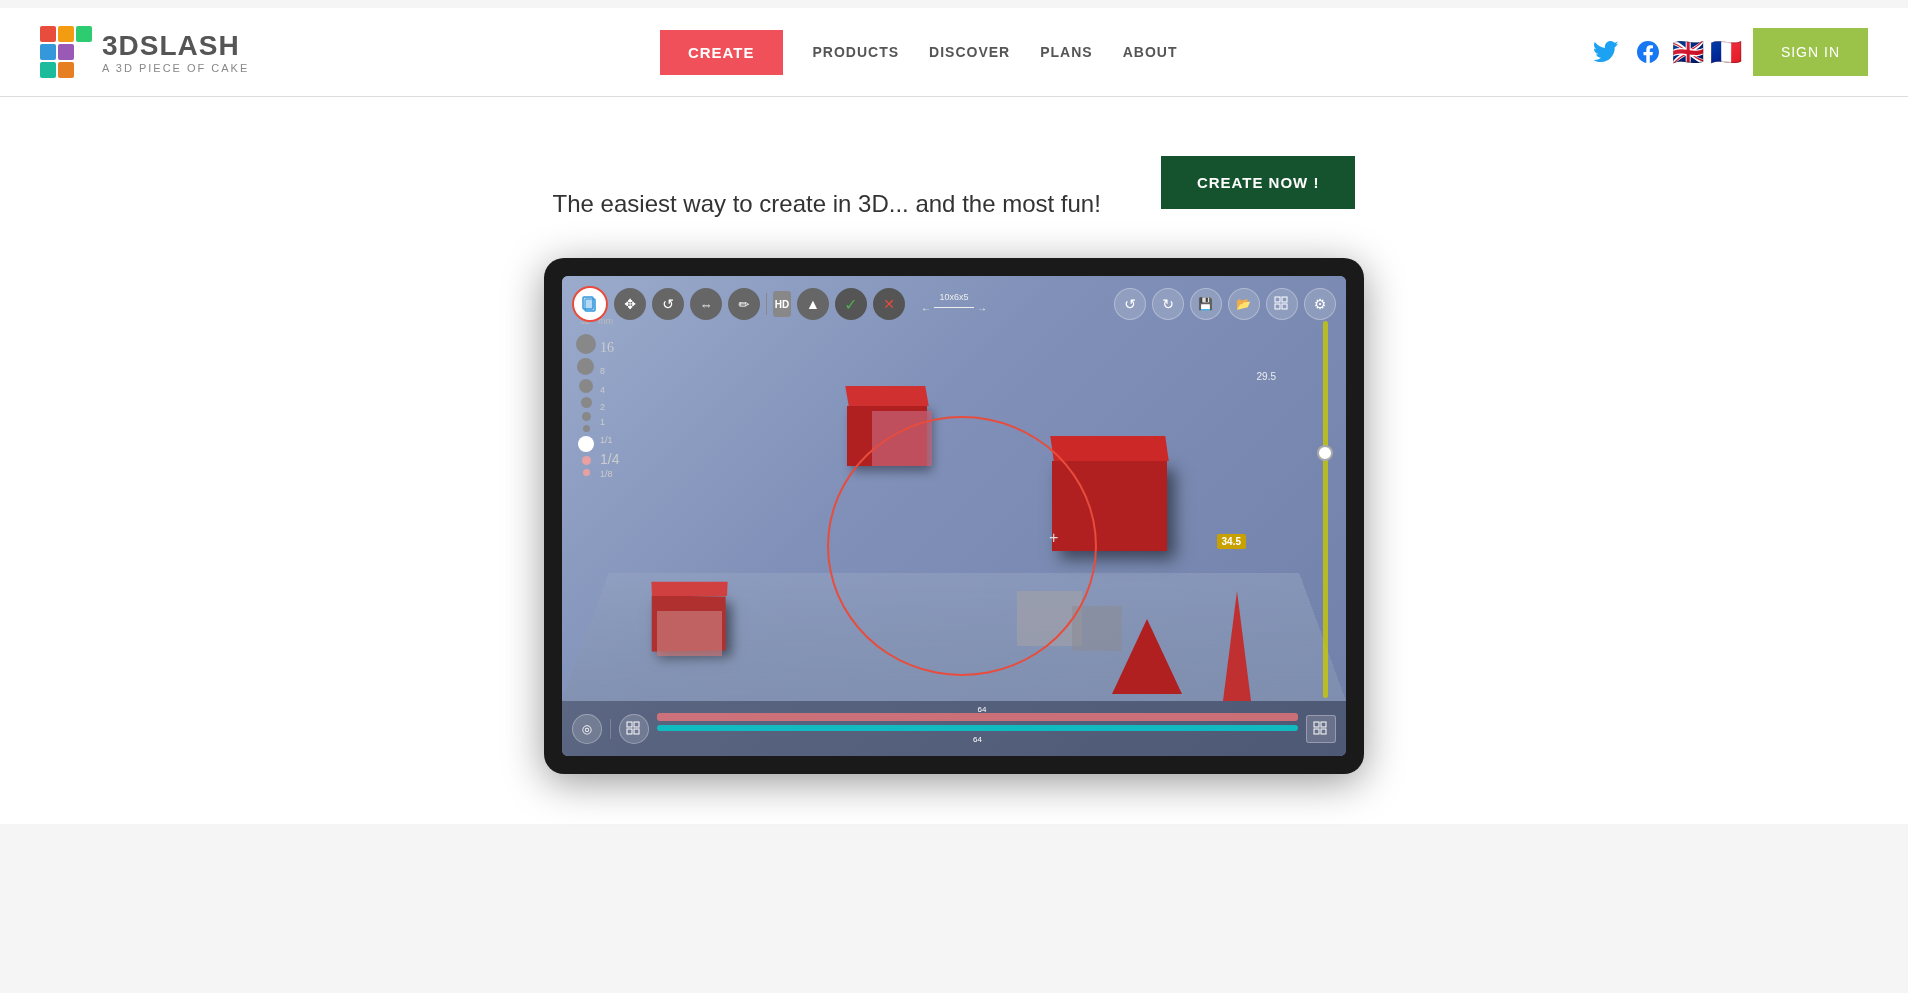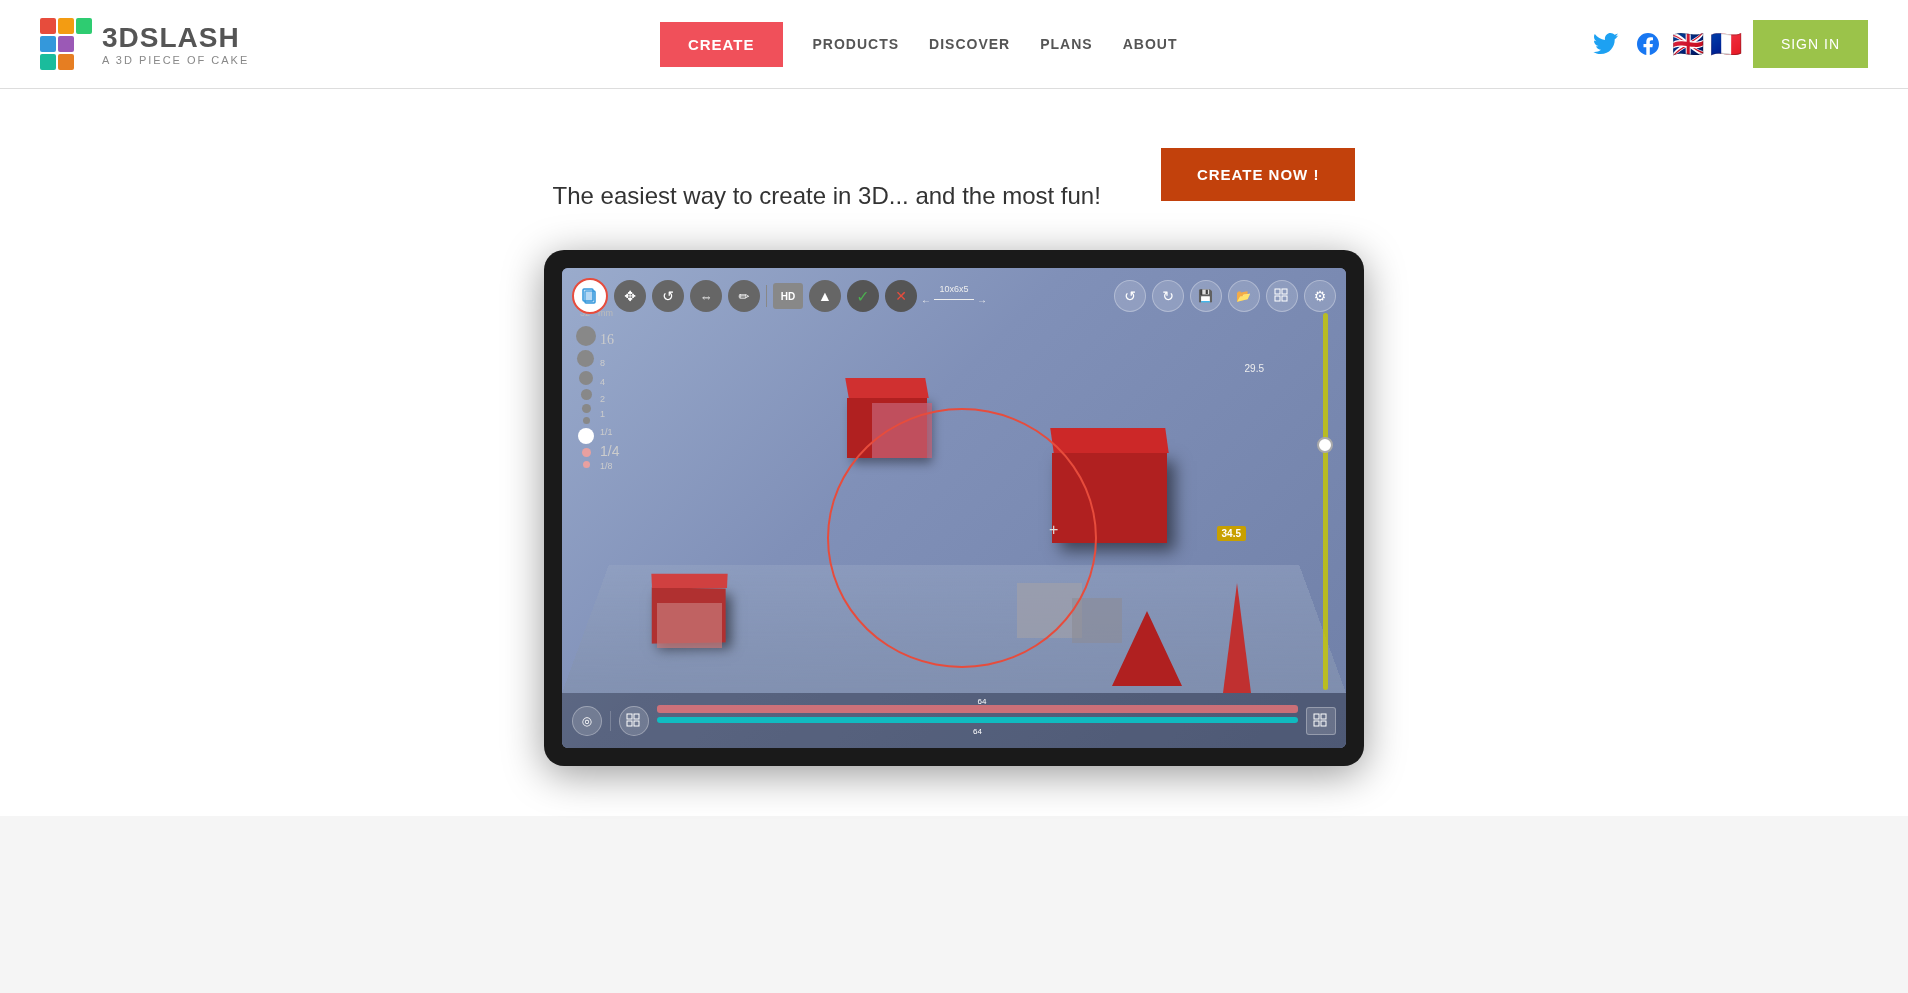--- a/index.html
+++ b/index.html
@@ -6,20 +6,21 @@
     body { font-family: 'Arial', sans-serif; background: #f5f5f5; width: 1908px; min-height: 993px; }
 
     
     .header {
       background: #fff;
       padding: 18px 40px;
       display: flex;
       align-items: center;
       justify-content: space-between;
       border-bottom: 1px solid #ddd;
+      margin-top: 8px;
     }
     .logo-area {
       display: flex;
       align-items: center;
       gap: 10px;
     }
     .logo-text-area { display: flex; flex-direction: column; }
     .logo-title { font-size: 28px; font-weight: 900; letter-spacing: 1px; color: #333; }
     .logo-subtitle { font-size: 11px; color: #888; letter-spacing: 2px; text-transform: uppercase; }
 
@@ -96,21 +97,21 @@
       gap: 60px;
       margin-bottom: 40px;
     }
     .hero-text {
       font-size: 24px;
       font-weight: 400;
       color: #333;
       margin-top: 43px;
     }
     .create-now-btn {
-      background: #c2410c;
+      background: #14532d;
       color: #fff;
       font-weight: 700;
       font-size: 15px;
       padding: 18px 36px;
       border: none;
       cursor: pointer;
       letter-spacing: 1px;
       white-space: nowrap;
     }
 
@@ -261,21 +262,21 @@
         <div style="position:absolute;width:115px;height:25px;background:#cc2828;left:490px;top:160px;transform:skewX(8deg);"></div>
 
         <div style="position:absolute;width:0;height:0;border-left:35px solid transparent;border-right:35px solid transparent;border-bottom:75px solid #b02020;left:550px;bottom:62px;"></div>
 
         <div style="position:absolute;width:28px;height:110px;background:#c03030;right:95px;bottom:55px;clip-path:polygon(50% 0%,100% 100%,0% 100%);"></div>
 
         <div style="position:absolute;width:270px;height:260px;border:2px solid #e74c3c;border-radius:50%;left:265px;top:140px;pointer-events:none;"></div>
 
         <div style="position:absolute;left:487px;top:253px;color:#ddd;font-size:16px;pointer-events:none;">+</div>
 
-        <div style="position:absolute;right:82px;top:95px;color:#eee;font-size:10px;">29.5</div>
+        <div style="position:absolute;right:70px;top:95px;color:#eee;font-size:10px;">29.5</div>
         <div style="position:absolute;right:100px;top:258px;background:#c8a000;color:#fff;font-size:10px;font-weight:700;padding:2px 5px;border-radius:2px;">34.5</div>
 
         <div style="position:absolute;right:10px;top:45px;bottom:58px;width:22px;display:flex;flex-direction:column;align-items:center;">
           <div style="flex:1;width:5px;background:rgba(200,200,0,0.8);border-radius:3px;position:relative;">
             <div style="position:absolute;top:35%;left:50%;transform:translate(-50%,-50%);width:16px;height:16px;background:#fff;border-radius:50%;border:2px solid #aaa;"></div>
           </div>
         </div>
 
         <div style="position:absolute;left:18px;top:40px;color:#bbb;font-size:9px;">32</div>
         <div style="position:absolute;left:36px;top:40px;color:#bbb;font-size:9px;">mm</div>
@@ -323,21 +324,21 @@
 
             <div style="width:32px;height:32px;border-radius:50%;background:#666;display:flex;align-items:center;justify-content:center;cursor:pointer;">
               <span style="color:#fff;font-size:13px;">⇔</span>
             </div>
 
             <div style="width:32px;height:32px;border-radius:50%;background:#666;display:flex;align-items:center;justify-content:center;cursor:pointer;">
               <span style="color:#fff;font-size:13px;">✏</span>
             </div>
             <div style="width:1px;height:22px;background:#888;"></div>
 
-            <div style="width:30px;height:26px;background:#888;border-radius:3px;display:flex;align-items:center;justify-content:center;cursor:pointer;">
+            <div style="width:18px;height:26px;background:#888;border-radius:3px;display:flex;align-items:center;justify-content:center;cursor:pointer;">
               <span style="color:#fff;font-size:10px;font-weight:700;">HD</span>
             </div>
 
             <div style="width:32px;height:32px;border-radius:50%;background:#666;display:flex;align-items:center;justify-content:center;cursor:pointer;">
               <span style="color:#fff;font-size:14px;">▲</span>
             </div>
 
             <div style="width:32px;height:32px;border-radius:50%;background:#555;display:flex;align-items:center;justify-content:center;cursor:pointer;">
               <span style="color:#4caf50;font-size:16px;">✓</span>
             </div>

